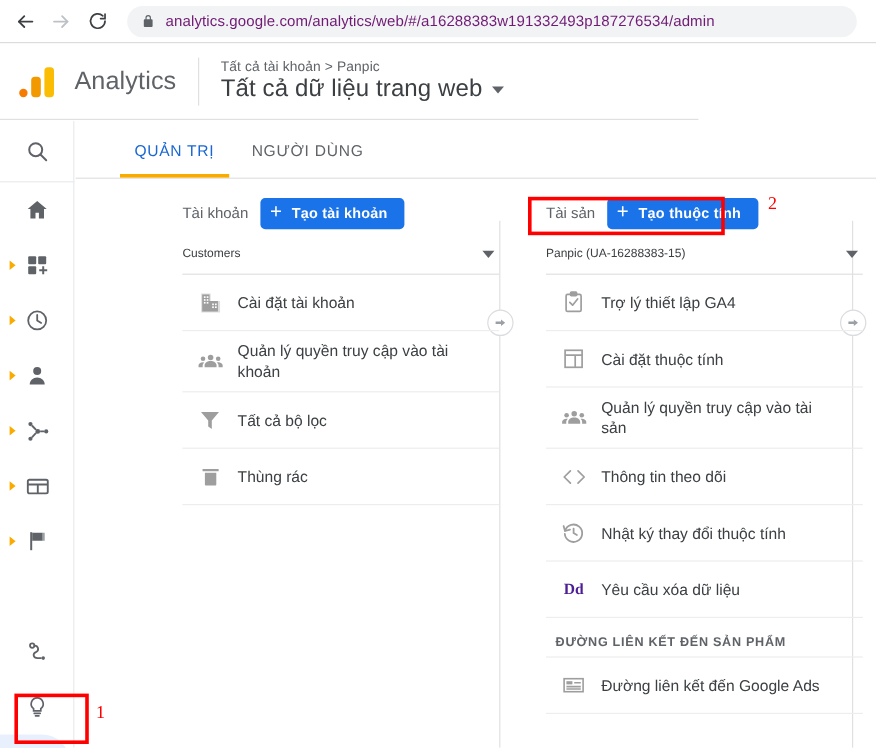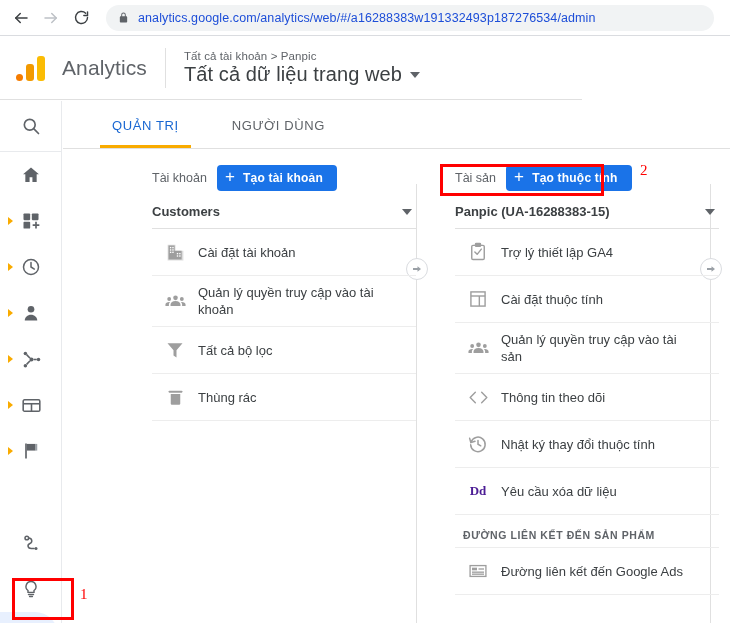--- a/index.html
+++ b/index.html
@@ -34,21 +34,21 @@
     height: 26px;
     background: #f1f3f4;
     border-radius: 13px;
     display: flex; align-items: center;
     padding: 0 12px;
     overflow: hidden;
   }
   .lock-icon { flex: 0 0 auto; margin-right: 9px; display:flex; align-items:center; }
   .url-text {
     font-size: 12.5px;
-    color: #1d4ed8;
+    color: #701a75;
     white-space: nowrap;
     letter-spacing: 0.1px;
   }
 
   
   .ga-header {
     position: absolute; left: 0; top: 37px;
     width: 582px; height: 63px;
     background: #ffffff;
     display: flex; align-items: center;
@@ -135,21 +135,21 @@
   .tab {
     height: 46px;
     display: flex; align-items: center;
     font-size: 13px;
     letter-spacing: 0.6px;
     color: #5f6368;
     padding: 0 6px;
     position: relative;
   }
   .tab.first { margin-left: 43px; }
-  .tab.second { margin-left: 41px; }
+  .tab.second { margin-left: 19px; }
   .tab.active { color: #1967d2; text-align: right; }
   .tab.active::after {
     content: "";
     position: absolute; left: -6px; right: -6px; bottom: 0;
     height: 3px; background: #f9ab00;
   }
 
   
   .cols {
     position: absolute; left: 63px; top: 150px;
@@ -186,21 +186,21 @@
     font-size: 17px; font-weight: 400; margin-right: 8px; line-height: 1;
     position: relative; top: -1px;
   }
 
   .selector {
     height: 34px;
     display: flex; align-items: center; justify-content: space-between;
     border-bottom: 1px solid #e0e0e0;
     padding-right: 4px;
   }
-  .selector-text { font-size: 13px; color: #3c4043; font-weight: bold; }
+  .selector-text { font-size: 10px; color: #3c4043; }
   .selector-caret {
     width: 0; height: 0;
     border-left: 5px solid transparent;
     border-right: 5px solid transparent;
     border-top: 6px solid #5f6368;
   }
 
   .menu-item {
     min-height: 47px;
     display: flex; align-items: center;

